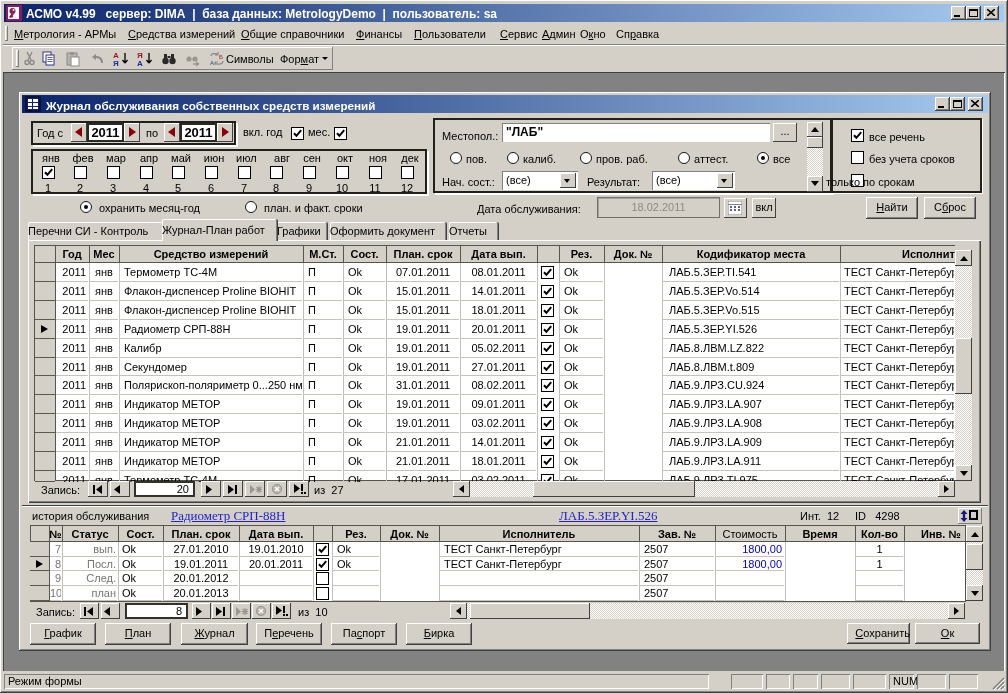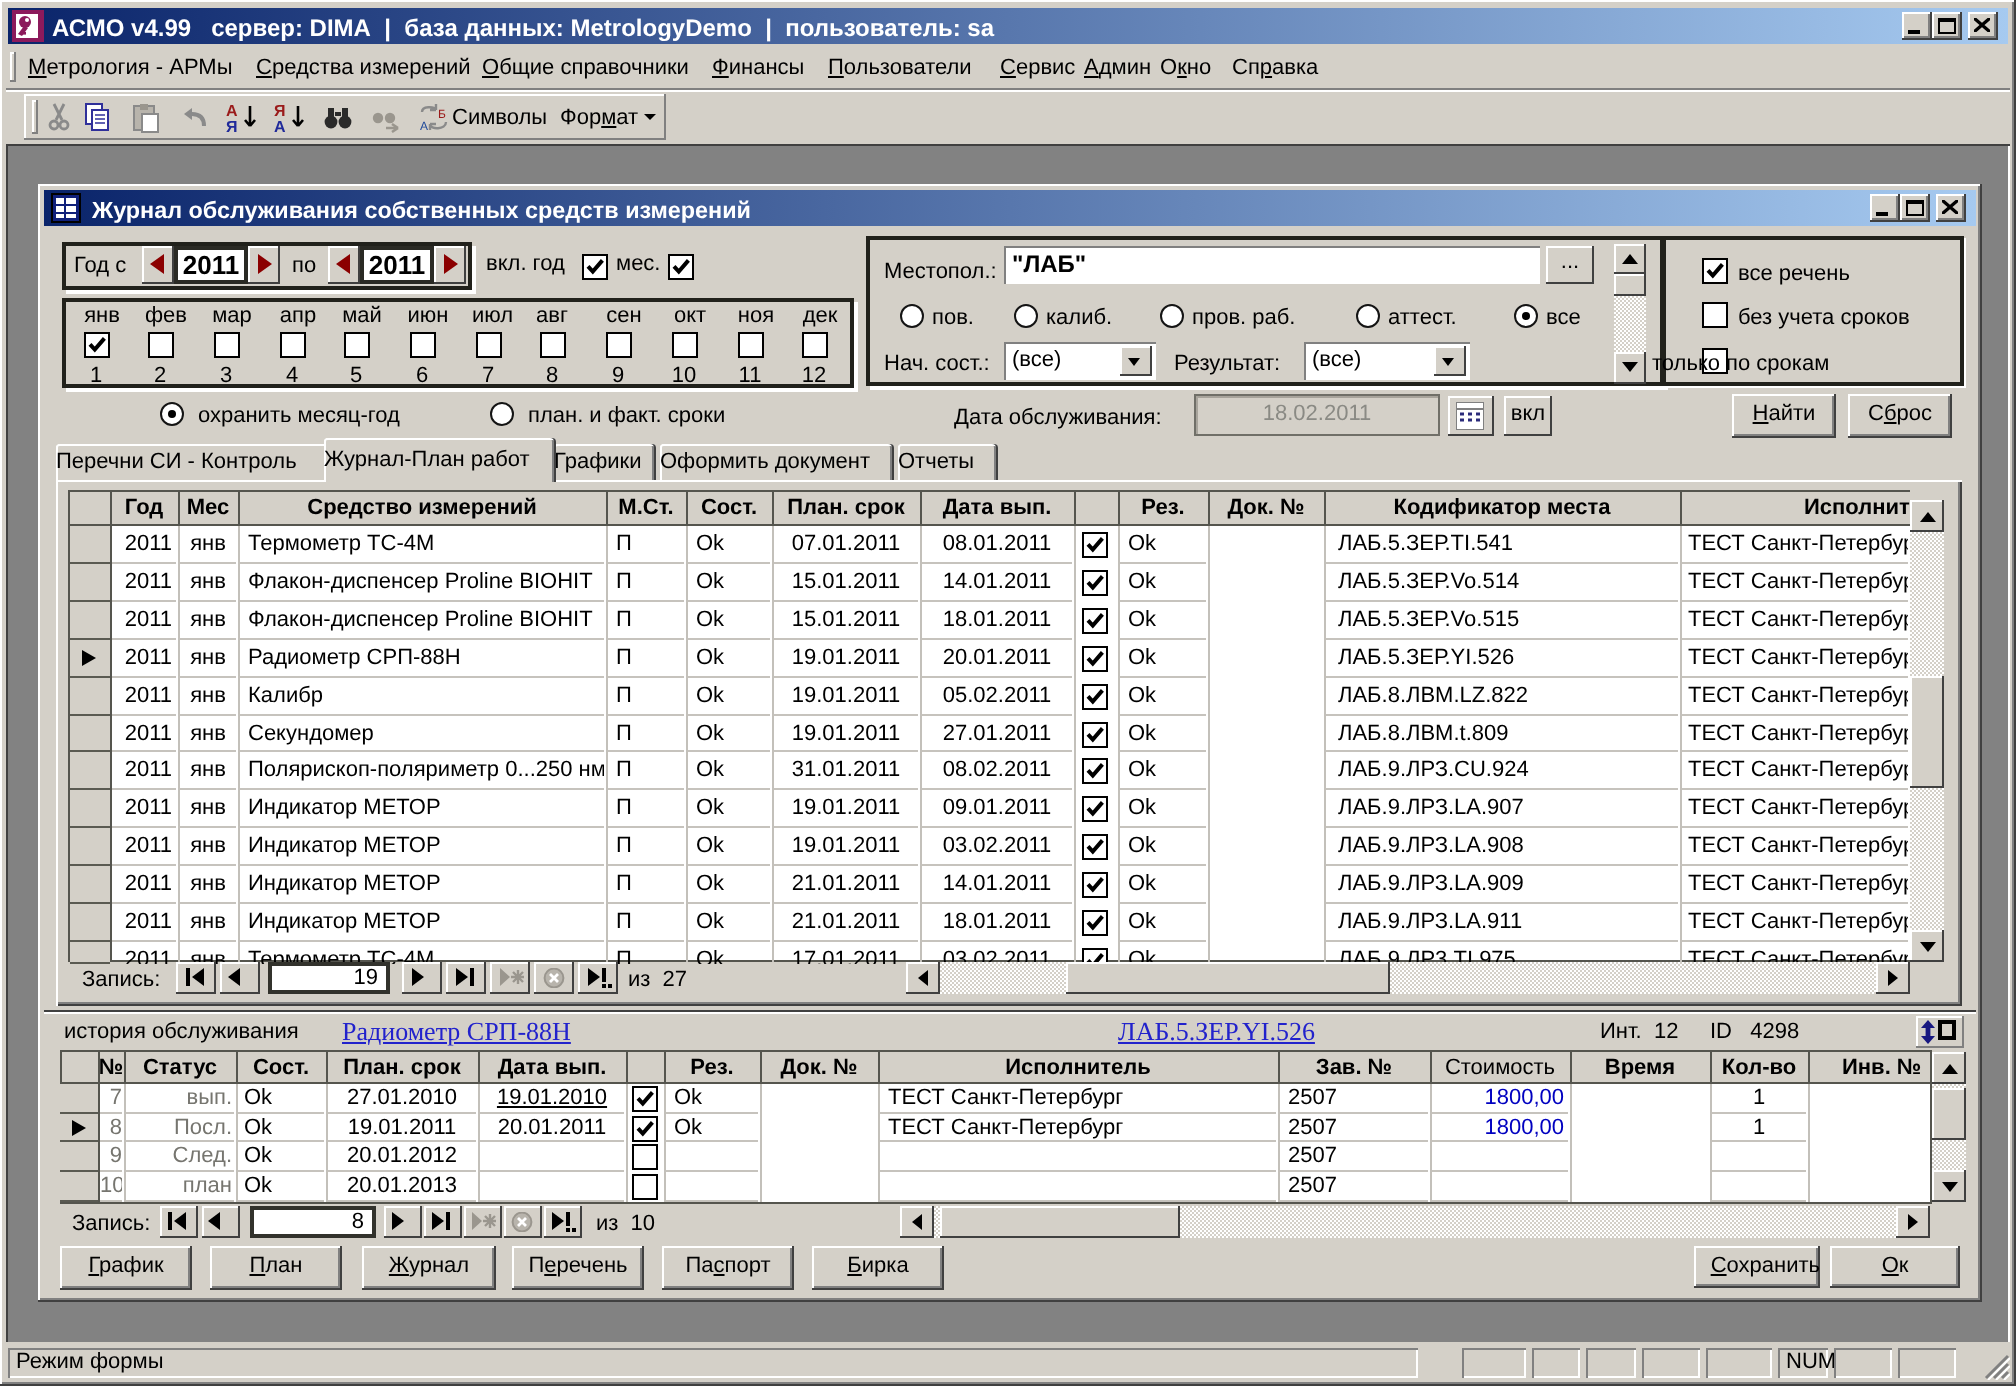--- a/index.html
+++ b/index.html
@@ -213,21 +213,21 @@
     <div style="width:22px;text-align:center">6</div>
   </div>
 <div class="ab " style="left:236px;top:152px;white-space:nowrap;">
     <div style="width:22px;text-align:left">июл</div>
   </div>
 <div class="ab cb" style="left:238px;top:166px;width:13px;height:13px;"></div>
 <div class="ab " style="left:233px;top:182px;white-space:nowrap;">
     <div style="width:22px;text-align:center">7</div>
   </div>
 <div class="ab " style="left:268px;top:152px;white-space:nowrap;">
-    <div style="width:22px;text-align:left">авг</div>
+    <div style="width:22px;text-align:right">авг</div>
   </div>
 <div class="ab cb" style="left:270px;top:166px;width:13px;height:13px;"></div>
 <div class="ab " style="left:265px;top:182px;white-space:nowrap;">
     <div style="width:22px;text-align:center">8</div>
   </div>
 <div class="ab " style="left:301px;top:152px;white-space:nowrap;">
     <div style="width:22px;text-align:center">сен</div>
   </div>
 <div class="ab cb" style="left:303px;top:166px;width:13px;height:13px;"></div>
 <div class="ab " style="left:298px;top:182px;white-space:nowrap;">
@@ -579,21 +579,21 @@
         <rect x="1" y="0" width="2" height="9" fill="#000"></rect>
         <path d="M10 0 L10 9 L4 4.5 Z" fill="#000"></path>
       </svg></div>
   </div>
 <div class="ab r1" style="left:110px;top:481px;width:20px;height:16px;">
     <div class="ab" style="left:4px;top:3px"><svg width="7" height="9" viewBox="0 0 7 9">
         <path d="M6 0 L6 9 L0 4.5 Z" fill="#000"></path>
       </svg></div>
   </div>
 <div class="ab " style="left:134px;top:481px;width:61px;height:16px;background:#fff;border:2px solid #32322c">
-    <div class="ab" style="right:4px;top:0px">19</div>
+    <div class="ab" style="right:4px;top:0px">20</div>
   </div>
 <div class="ab r1" style="left:201px;top:481px;width:20px;height:16px;">
     <div class="ab" style="left:4px;top:3px"><svg width="7" height="9" viewBox="0 0 7 9">
         <path d="M1 0 L1 9 L7 4.5 Z" fill="#000"></path>
       </svg></div>
   </div>
 <div class="ab r1" style="left:223px;top:481px;width:20px;height:16px;">
     <div class="ab" style="left:4px;top:3px"><svg width="11" height="9" viewBox="0 0 11 9">
         <path d="M1 0 L1 9 L7 4.5 Z" fill="#000"></path>
         <rect x="8" y="0" width="2" height="9" fill="#000"></rect>
@@ -685,21 +685,21 @@
 <div class="ab " style="left:785px;top:542px;width:1px;height:59px;background:#c3c0ba"></div>
 <div class="ab " style="left:855px;top:542px;width:1px;height:59px;background:#c3c0ba"></div>
 <div class="ab " style="left:904px;top:542px;width:1px;height:59px;background:#c3c0ba"></div>
 <div class="ab " style="left:49px;top:542px;width:1px;height:59px;background:#55554e"></div>
 <div class="ab " style="left:30px;top:542px;width:19px;height:59px;background:#d4d0c8"></div>
 <div class="ab " style="left:30px;top:542px;width:19px;height:15px;background:#d4d0c8;border-bottom:1px solid #5a5a52"></div>
 <div class="cell" style="left:50px;top:542px;width:11px;height:15px;line-height:15px;text-align:right;padding-right:0px;border-bottom:1px solid #c6c3bd;color:#76756f">7</div>
 <div class="cell" style="left:63px;top:542px;width:54px;height:15px;line-height:15px;text-align:right;padding-right:1px;border-bottom:1px solid #c6c3bd;color:#76756f">вып.</div>
 <div class="cell" style="left:119px;top:542px;width:43px;height:15px;line-height:15px;text-align:left;padding-left:3px;border-bottom:1px solid #c6c3bd;">Ok</div>
 <div class="cell" style="left:164px;top:542px;width:74px;height:15px;line-height:15px;text-align:center;padding-right:0px;border-bottom:1px solid #c6c3bd;">27.01.2010</div>
-<div class="cell" style="left:240px;top:542px;width:72px;height:15px;line-height:15px;text-align:center;padding-right:0px;border-bottom:1px solid #c6c3bd;text-decoration:underline;">19.01.2010</div>
+<div class="cell" style="left:240px;top:542px;width:72px;height:15px;line-height:15px;text-align:center;padding-right:0px;border-bottom:1px solid #c6c3bd;">19.01.2010</div>
 <div class="ab cb" style="left:316px;top:543px;width:13px;height:13px;">
     <svg width="9" height="9" viewBox="0 0 9 9">
       <path d="M1 4.2 L3.4 6.8 L8.2 1.2" stroke="#000" stroke-width="2" fill="none"></path>
     </svg>
   </div>
 <div class="cell" style="left:333px;top:542px;width:46px;height:15px;line-height:15px;text-align:left;padding-left:4px;border-bottom:1px solid #c6c3bd;">Ok</div>
 <div class="cell" style="left:440px;top:542px;width:198px;height:15px;line-height:15px;text-align:left;padding-left:4px;border-bottom:1px solid #c6c3bd;">ТЕСТ Санкт-Петербург</div>
 <div class="cell" style="left:640px;top:542px;width:74px;height:15px;line-height:15px;text-align:left;padding-left:4px;border-bottom:1px solid #c6c3bd;">2507</div>
 <div class="cell" style="left:716px;top:542px;width:68px;height:15px;line-height:15px;text-align:right;padding-right:2px;border-bottom:1px solid #c6c3bd;color:#0000c0">1800,00</div>
 <div class="cell" style="left:856px;top:542px;width:47px;height:15px;line-height:15px;text-align:center;padding-right:0px;border-bottom:1px solid #c6c3bd;">1</div>

